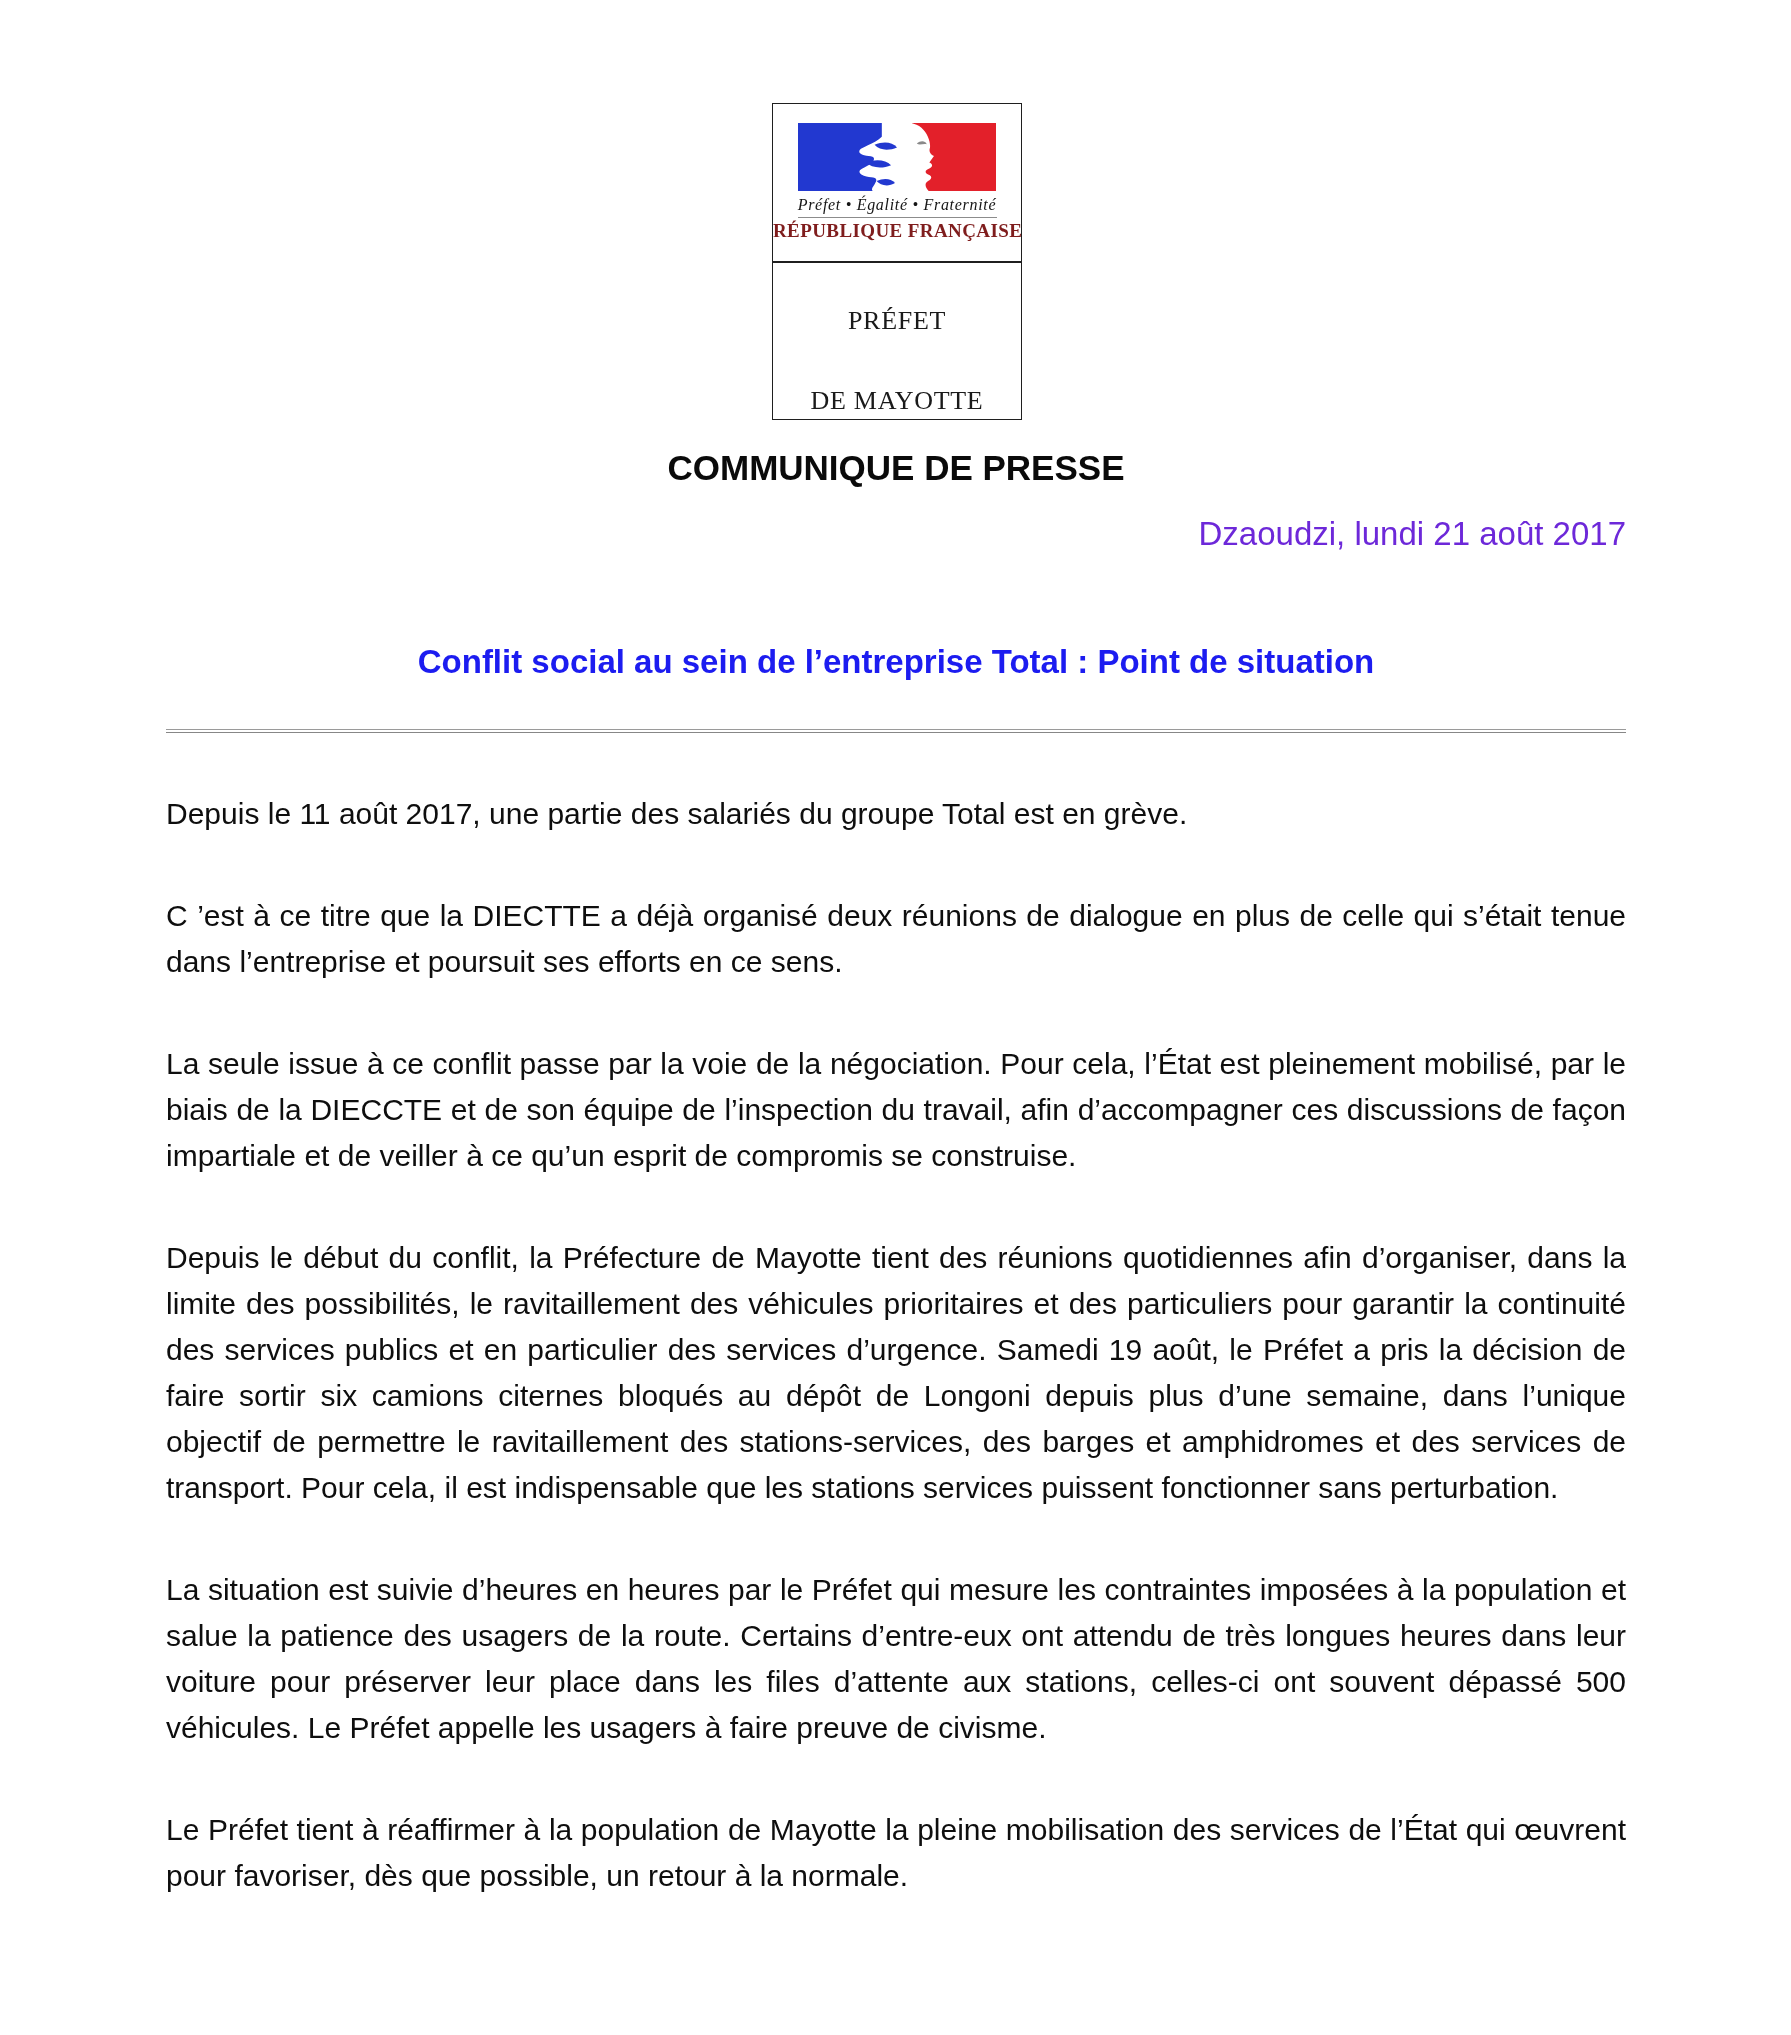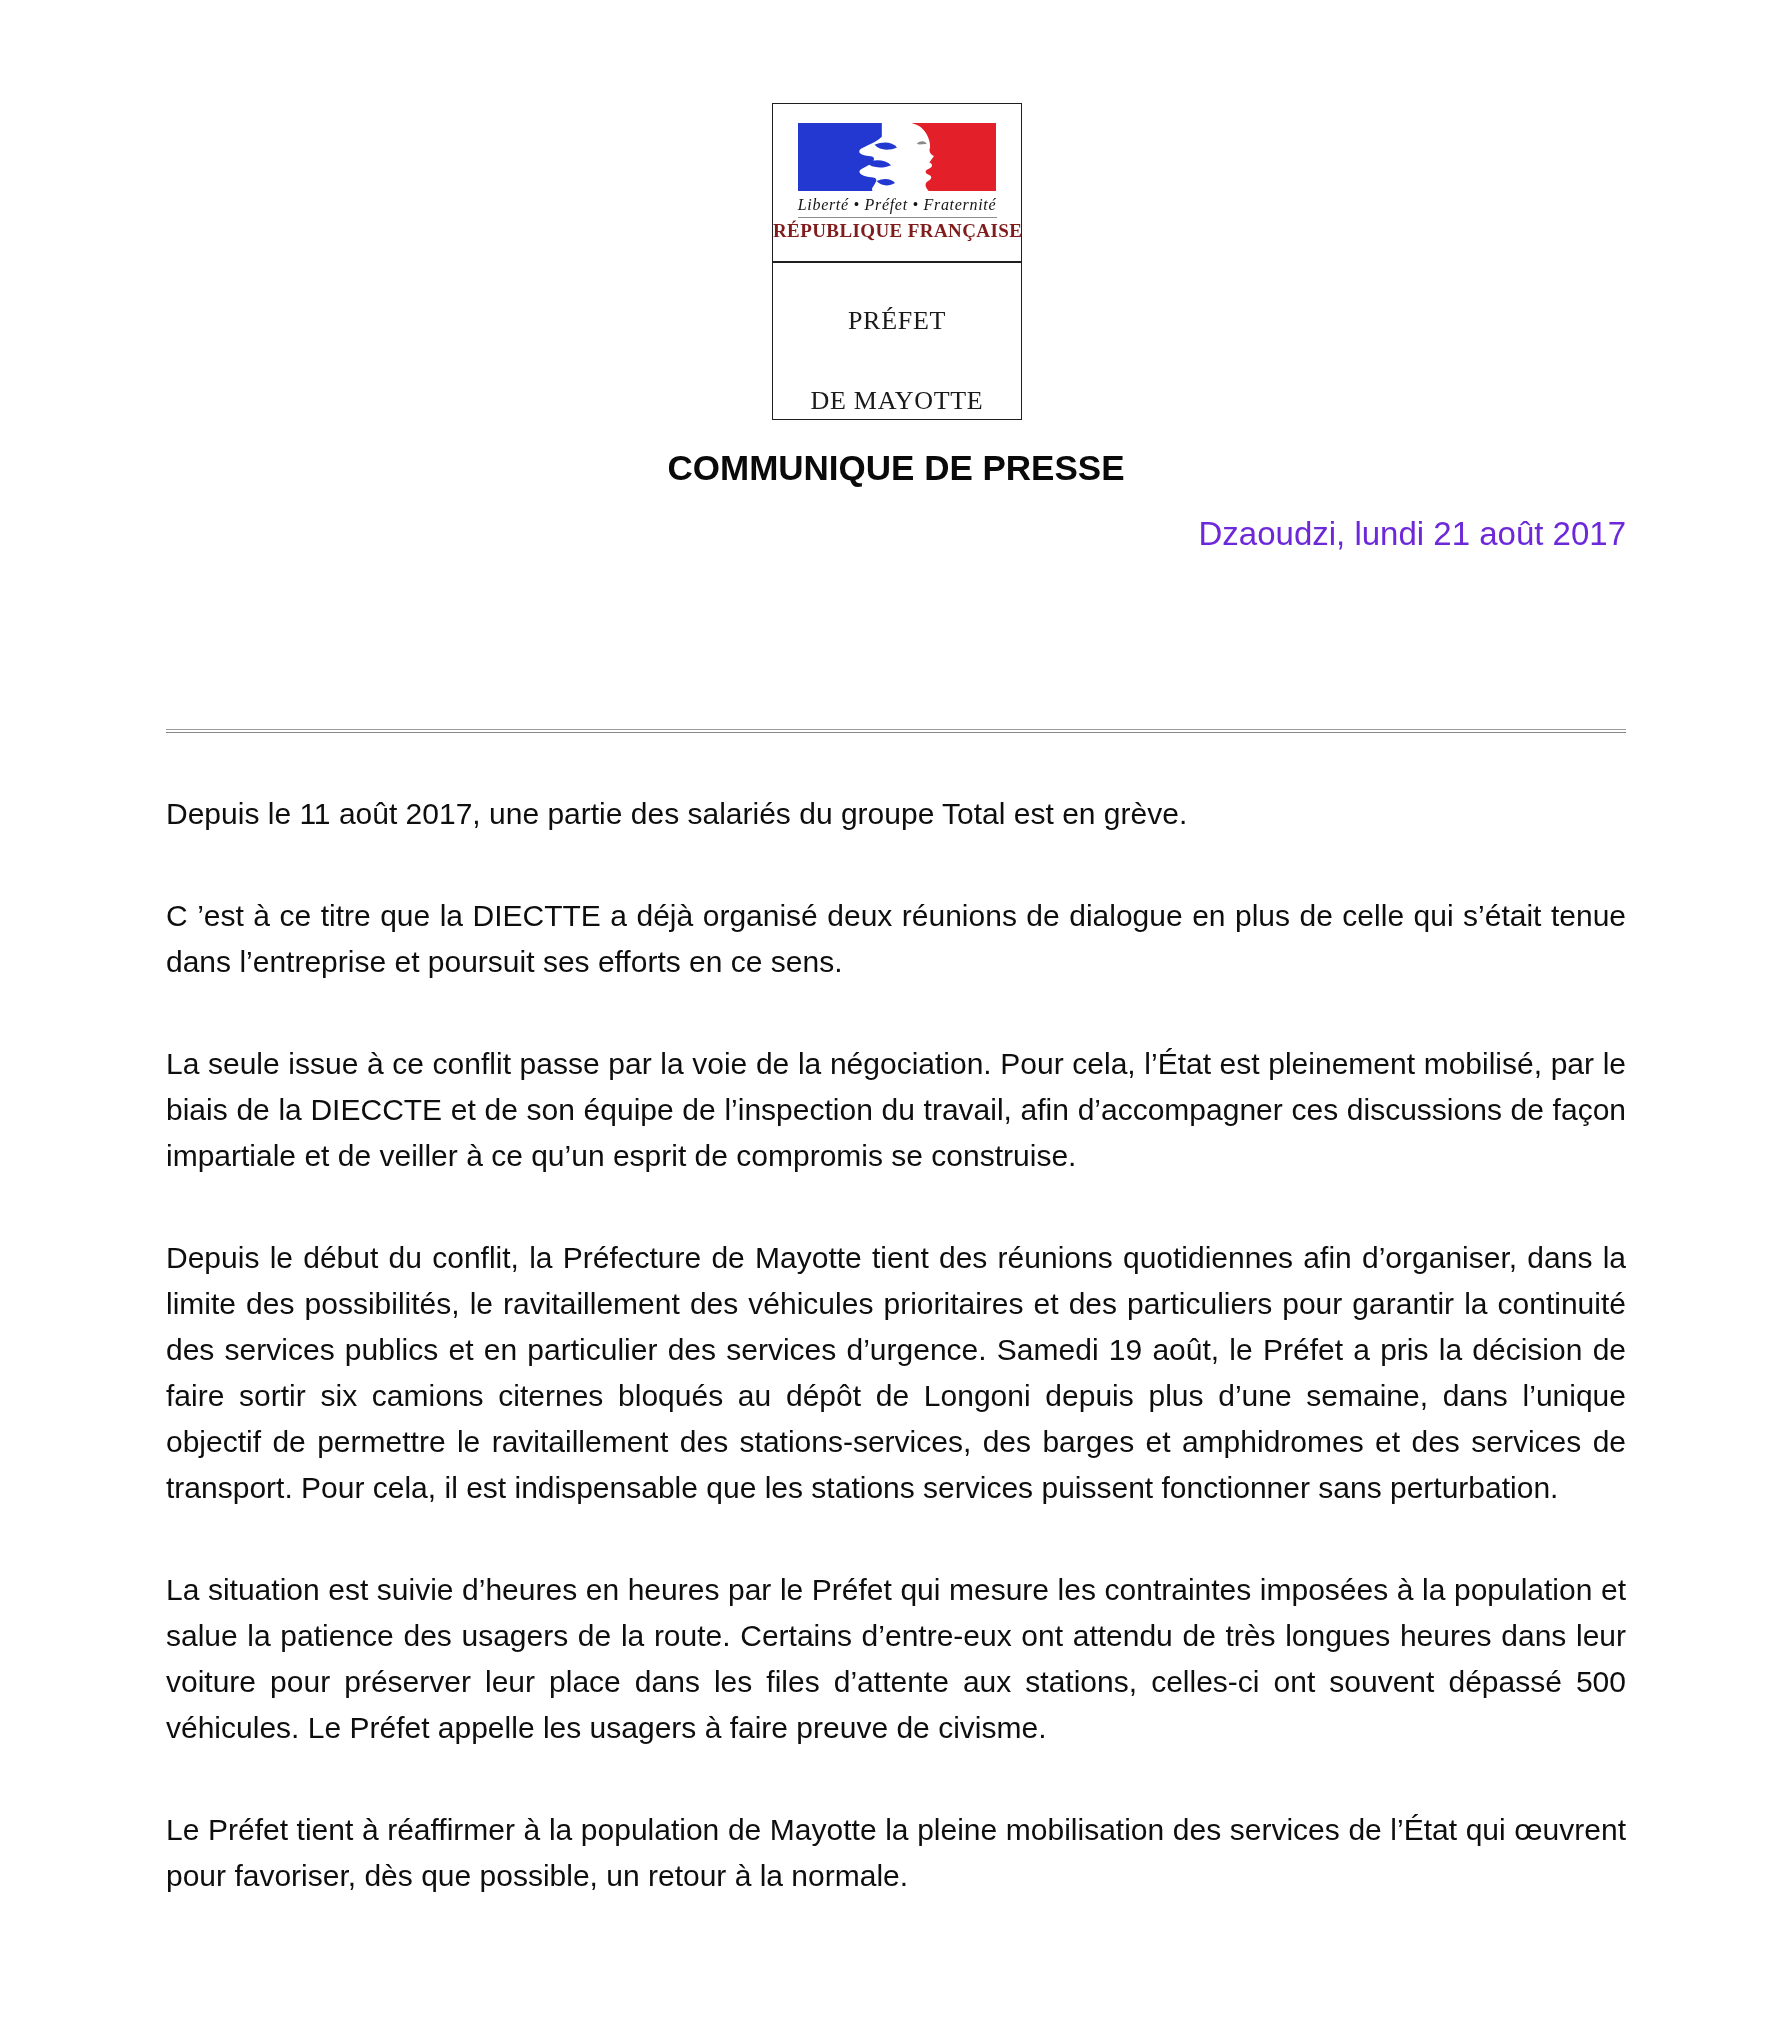--- a/index.html
+++ b/index.html
@@ -148,32 +148,33 @@
           C205,66 204,62 199,60
           L206,50
           C200,47 198,43 200,37
           C201,28 196,15 187,7
           C178,0 162,-3 148,0 Z"></path>
         <path d="M116,33 C130,27 143,29 150,37 C138,42 124,42 116,33 Z" style="fill: rgb(34, 56, 208);"></path>
         <path d="M103,60 C118,54 133,56 141,64 C127,70 111,68 103,60 Z" style="fill: rgb(34, 56, 208);"></path>
         <path d="M119,88 C130,83 141,84 147,91 C137,97 125,95 119,88 Z" style="fill: rgb(34, 56, 208);"></path>
         <path d="M180,31 C186,26 193,27 195,32 C189,31 184,34 180,31 Z" style="fill: rgb(138, 138, 138);"></path>
       </svg>
-      <div class="motto">Liberté • Préfet • Fraternité</div>
+      <div class="motto">Préfet • Égalité • Fraternité</div>
       <div class="motto-rule"></div>
       <div class="republic">RÉPUBLIQUE FRANÇAISE</div>
     </div>
     <div class="logo-bottom">
       <div class="prefet-line">PRÉFET</div>
       <div class="prefet-line">DE MAYOTTE</div>
     </div>
   </div>
 
   <div class="doc-type">COMMUNIQUE DE PRESSE</div>
   <div class="dateline">Dzaoudzi, lundi 21 août 2017</div>
+  <div class="release-title" style="color: rgb(28, 28, 240);">Conflit social au sein de l’entreprise Total : Point de situation</div>
   <div class="title-divider"></div>
 
   <div class="body-text">
     <p>Depuis le 11 août 2017, une partie des salariés du groupe Total est en grève.</p>
     <p>C ’est à ce titre que la DIECTTE a déjà organisé deux réunions de dialogue en plus de celle qui s’était tenue dans l’entreprise et poursuit ses efforts en ce sens.</p>
     <p>La seule issue à ce conflit passe par la voie de la négociation. Pour cela, l’État est pleinement mobilisé, par le biais de la DIECCTE et de son équipe de l’inspection du travail, afin d’accompagner ces discussions de façon impartiale et de veiller à ce qu’un esprit de compromis se construise.</p>
     <p>Depuis le début du conflit, la Préfecture de Mayotte tient des réunions quotidiennes afin d’organiser, dans la limite des possibilités, le ravitaillement des véhicules prioritaires et des particuliers pour garantir la continuité des services publics et en particulier des services d’urgence. Samedi 19 août, le Préfet a pris la décision de faire sortir six camions citernes bloqués au dépôt de Longoni depuis plus d’une semaine, dans l’unique objectif de permettre le ravitaillement des stations-services, des barges et amphidromes et des services de transport. Pour cela, il est indispensable que les stations services puissent fonctionner sans perturbation.</p>
     <p>La situation est suivie d’heures en heures par le Préfet qui mesure les contraintes imposées à la population et salue la patience des usagers de la route. Certains d’entre-eux ont attendu de très longues heures dans leur voiture pour préserver leur place dans les files d’attente aux stations, celles-ci ont souvent dépassé 500 véhicules. Le Préfet appelle les usagers à faire preuve de civisme.</p>
     <p>Le Préfet tient à réaffirmer à la population de Mayotte la pleine mobilisation des services de l’État qui œuvrent pour favoriser, dès que possible, un retour à la normale.</p>
   </div>

